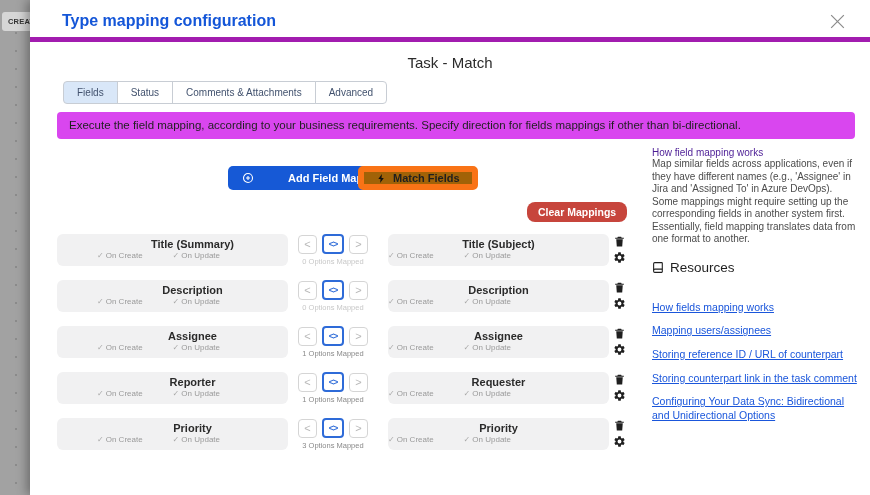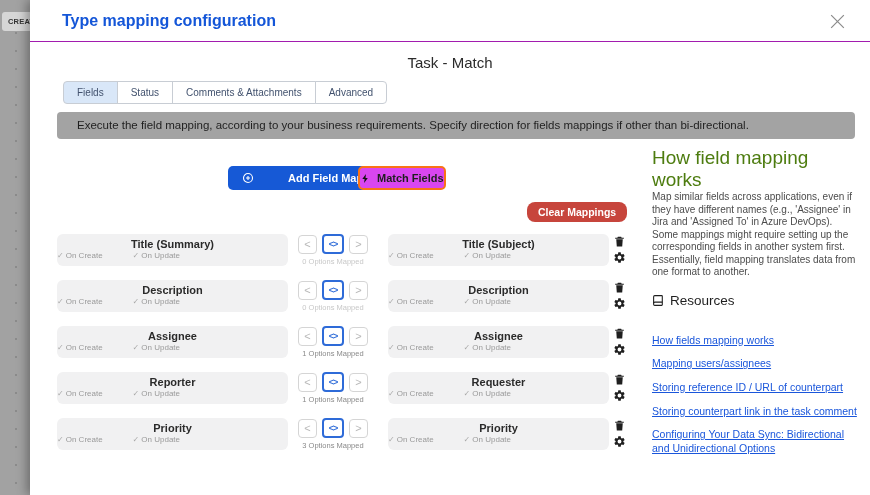--- a/index.html
+++ b/index.html
@@ -11,59 +11,59 @@
     background-image:radial-gradient(#8b8b8b 1px, rgba(0,0,0,0) 1.3px);
     background-size:18px 18px; background-position:7px 6px; }
   .create-chip { position:absolute; left:2px; top:12px; height:19px; width:34px;
     background:#d6d6d6; border-radius:3px; font-size:7.5px; font-weight:bold;
     color:#333; line-height:19px; padding-left:6px; letter-spacing:.2px; overflow:hidden; }
 
   
   .modal { position:absolute; left:30px; top:0; width:840px; height:495px;
     background:#fff; box-shadow:-3px 0 10px rgba(0,0,0,.35); }
 
-  .modal-header { position:relative; height:42px; border-bottom:1px solid #a21caf; }
+  .modal-header { position:relative; height:42px; border-bottom:5px solid #a21caf; }
   .modal-title { position:absolute; left:32px; top:12px; font-size:16px;
     font-weight:bold; color:#1456d8; }
   .close-btn { position:absolute; right:22px; top:10px; width:22px; height:22px;
     cursor:pointer; display:flex; align-items:center; justify-content:center; }
 
   .subtitle { position:absolute; left:0; right:0; top:54px; text-align:center;
     font-size:15px; color:#2b2b2b; }
 
   
   .tabs { position:absolute; left:27px; top:81px; display:flex; }
   .tab { height:23px; line-height:21px; padding:0 13px; font-size:10px;
     color:#42526e; background:#fff; border:1px solid #c8cdd4; margin-left:-1px;
     cursor:pointer; white-space:nowrap; }
   .tab:first-child { border-radius:4px 0 0 4px; margin-left:6px; }
   .tab:last-child { border-radius:0 4px 4px 0; }
   .tab.active { background:#d9e7f8; }
 
   
   .banner { position:absolute; left:27px; top:112px; width:798px; height:27px;
-    background:#a3a3a3; border-radius:4px; font-size:11.5px; color:#1f1f1f;
-    line-height:27px; padding-left:20px; white-space:nowrap; overflow:hidden; }
+    background:#d946ef; border-radius:4px; font-size:11.5px; color:#1f1f1f;
+    line-height:27px; padding-left:12px; white-space:nowrap; overflow:hidden; }
 
   
   .btn { display:inline-flex; align-items:center; justify-content:center;
     gap:6px; border-radius:5px; font-weight:bold; cursor:pointer; border:none; }
   .btn-add { position:absolute; left:198px; top:166px; height:24px; padding:0 14px;
     background:#1659d6; color:#fff; font-size:11px;gap:34px; }
-  .btn-match { position:absolute; left:328px; top:166px; height:24px; padding:0 0;
-    background:#d946ef; color:#1f1f1f; font-size:11px; border:2px solid #f97316; }
+  .btn-match { position:absolute; left:328px; top:166px; height:24px; padding:0 12px;
+    background:#a16207; color:#1f1f1f; font-size:11px; border:6px solid #f97316; }
   .btn-clear { position:absolute; left:497px; top:202px; height:20px; padding:0 11px;
     background:#c7453c; color:#fff; font-size:10.5px;border-radius:8px; }
 
   
   .rows { position:absolute; left:27px; top:234px; width:600px; }
   .map-row { position:relative; height:33px; margin-bottom:13px; }
   .field-card { position:absolute; top:0; height:32px; background:#f1f1f2;
     border-radius:6px; text-align:center; cursor:pointer; }
-  .field-card.left { left:0; width:231px; }
+  .field-card.left { left:0; width:231px;padding-left:40px; }
   .field-card.right { left:331px; width:221px; }
   .field-title { font-size:11px; font-weight:bold; color:#2b2b2b; margin-top:4px;
     line-height:12px; }
   .field-flags { display:flex; gap:30px; margin-top:1px; }
   .flag { font-size:8px; color:#9a9a9a; white-space:nowrap; }
   .check { color:#a8a8a8; margin-right:2px; }
 
   .dir-wrap { position:absolute; left:236px; top:0; width:80px; text-align:center; }
   .dir-buttons { display:flex; justify-content:center; gap:5px; align-items:center; }
   .dir-btn { width:19px; height:19px; background:#fff; border:1px solid #d5d5d5;
@@ -75,21 +75,21 @@
   .options-mapped { margin-top:3px; font-size:7.5px; color:#8a8a8a; white-space:nowrap; }
   .options-mapped.muted { color:#c8c8c8; }
 
   .row-actions { position:absolute; left:552px; top:0; width:20px; display:flex;
     flex-direction:column; align-items:center; gap:1px; }
   .icon-btn { width:14px; height:15px; cursor:pointer; display:flex;
     align-items:center; justify-content:center; }
 
   
   .help { position:absolute; left:622px; top:147px; width:206px; }
-  .help-heading { font-size:19px; color:#4d7c0f; font-weight:normal; }
+  .help-heading { font-size:10px; color:#4c1d95; font-weight:normal; }
   .help-body { margin-top:0; font-size:10px; line-height:12.5px; color:#4c4c4c; }
   .resources-heading { margin-top:14px; display:flex; align-items:center; gap:5px;
     font-size:13.5px; color:#1f1f1f; }
   .links { margin-top:25px; }
   .links a { display:block; margin-bottom:9.5px; font-size:10.5px; color:#1a56db;
     text-decoration:underline; line-height:1.35; cursor:pointer; }
 </style>
 </head>
 <body>
 

